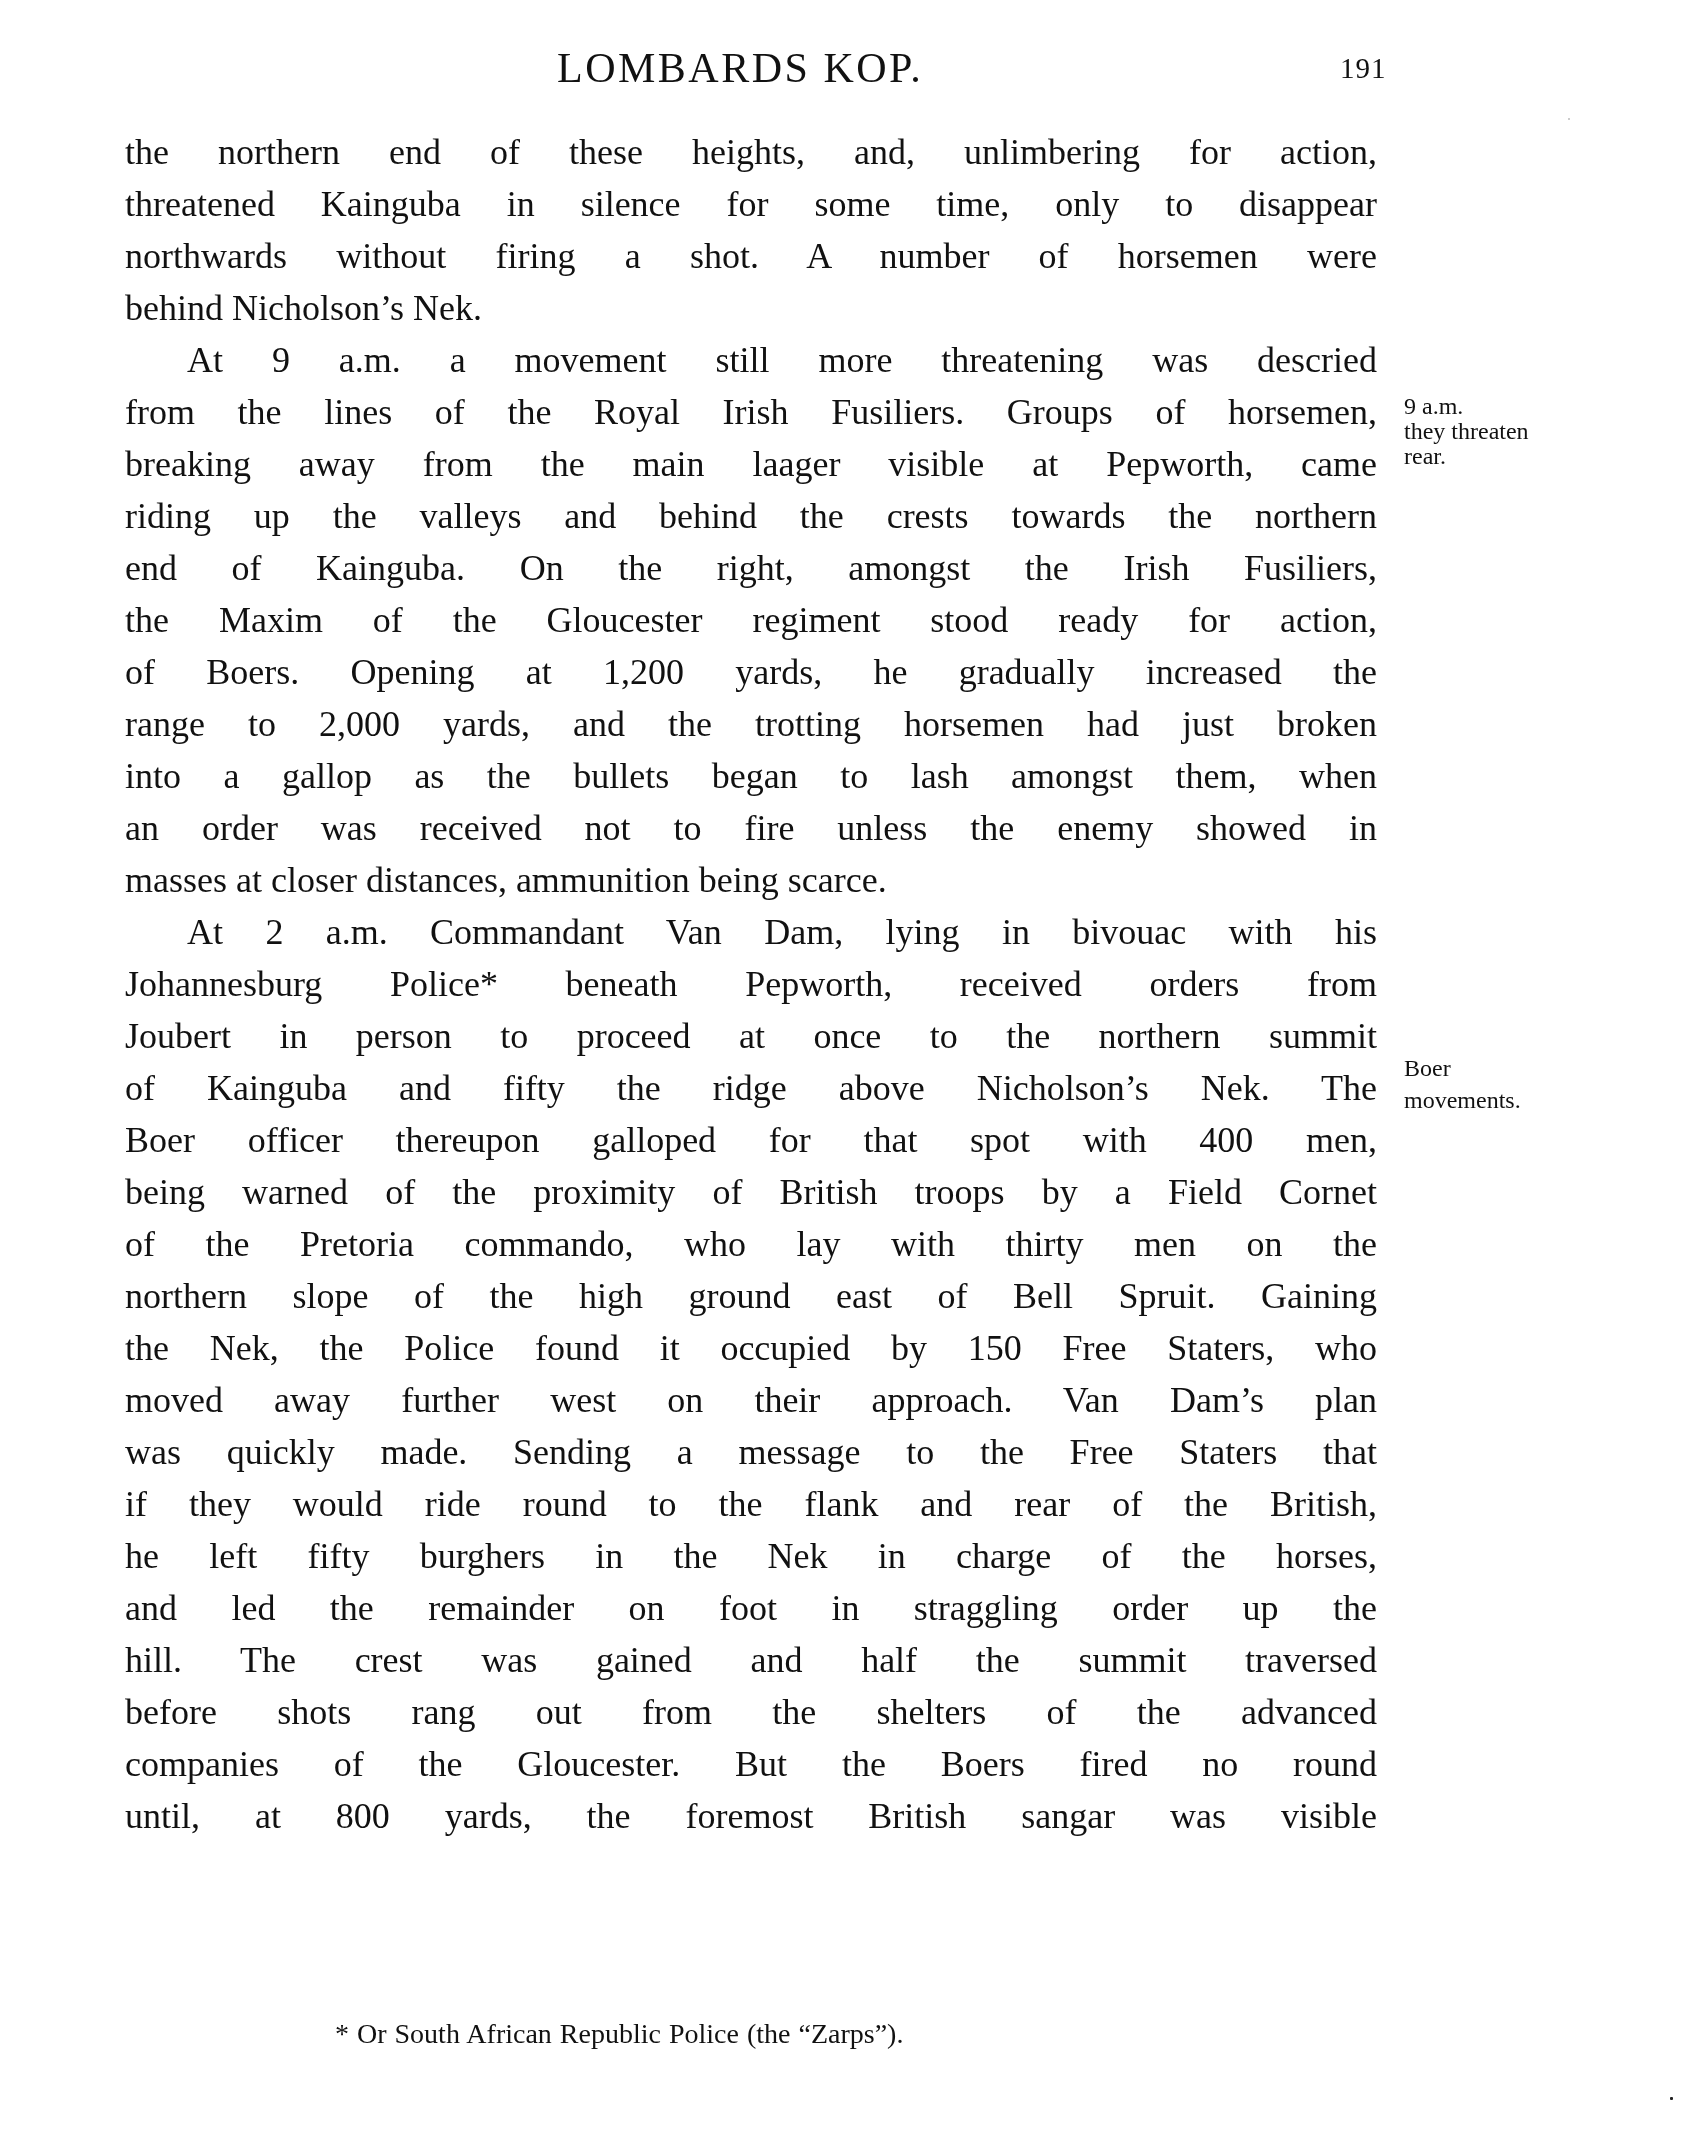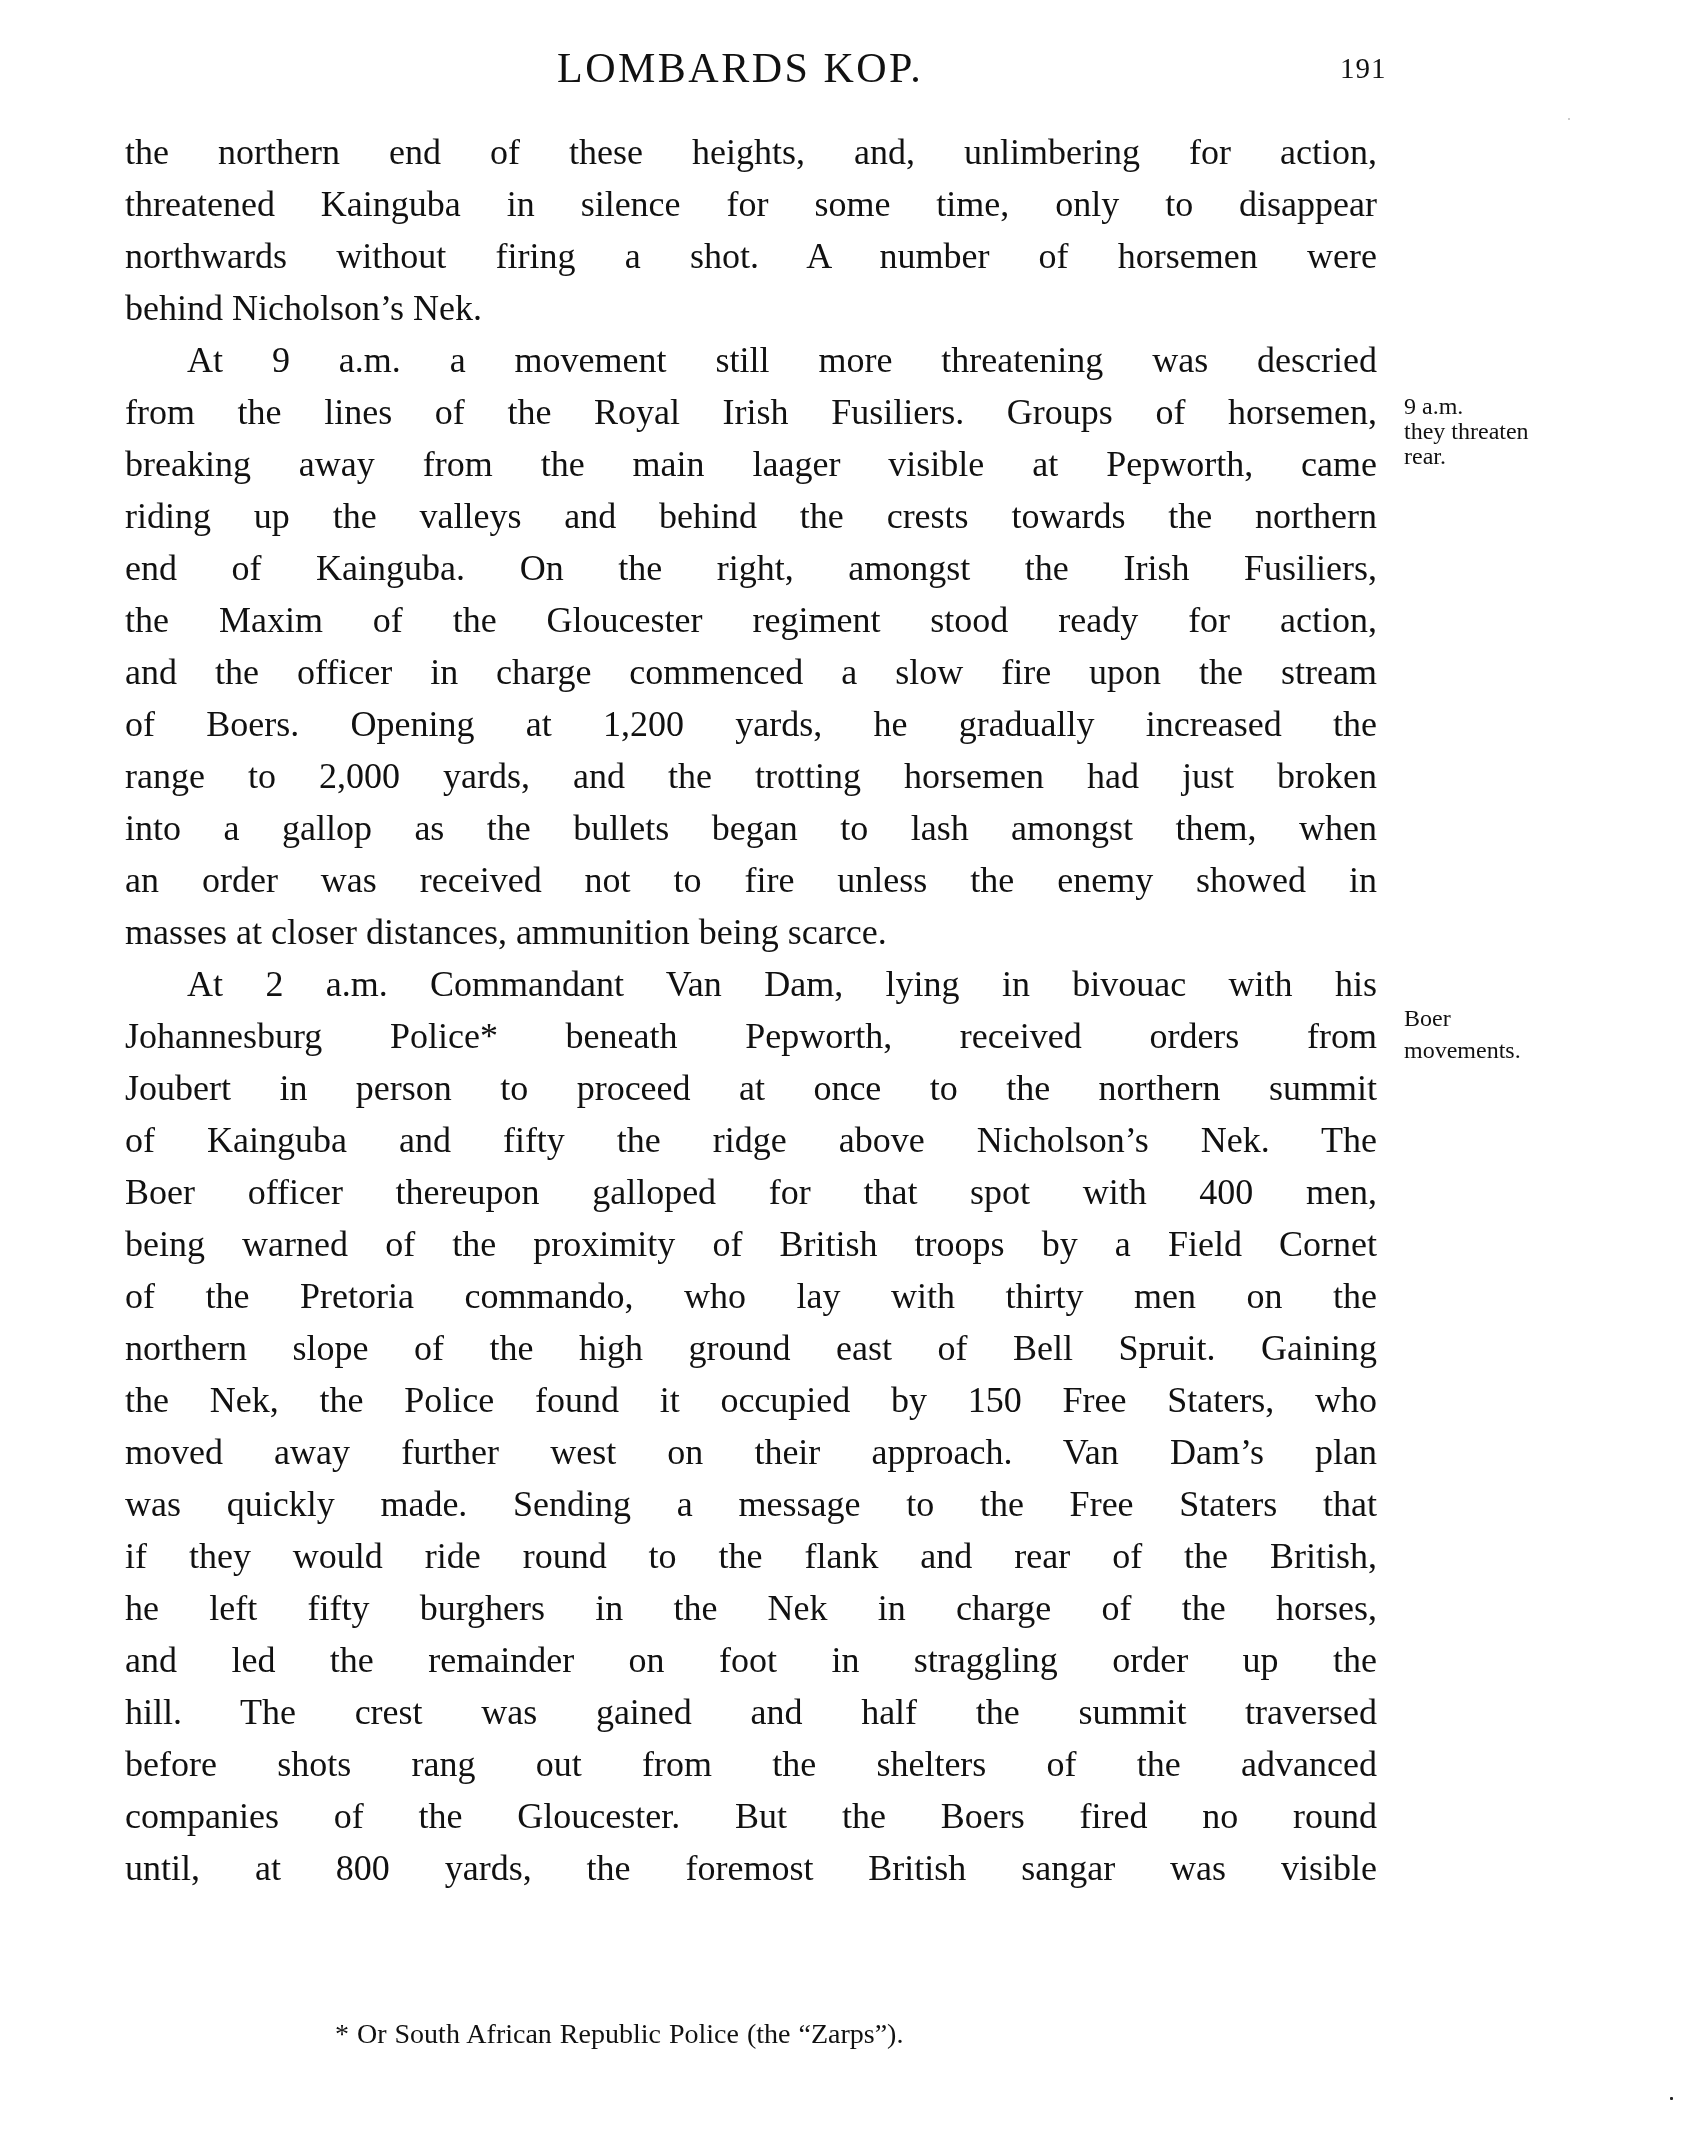--- a/index.html
+++ b/index.html
@@ -36,21 +36,20 @@
       <span class="line last">behind Nicholson’s Nek.</span>
     </div>
 
     <div>
       <span class="line indent">At 9 a.m. a movement still more threatening was descried</span>
       <span class="line">from the lines of the Royal Irish Fusiliers.  Groups of horsemen,</span>
       <span class="line">breaking away from the main laager visible at Pepworth, came</span>
       <span class="line">riding up the valleys and behind the crests towards the northern</span>
       <span class="line">end of Kainguba.  On the right, amongst the Irish Fusiliers,</span>
       <span class="line">the Maxim of the Gloucester regiment stood ready for action,</span>
-      <span class="line">and the officer in charge commenced a slow fire upon the stream</span>
       <span class="line">of Boers.  Opening at 1,200 yards, he gradually increased the</span>
       <span class="line">range to 2,000 yards, and the trotting horsemen had just broken</span>
       <span class="line">into a gallop as the bullets began to lash amongst them, when</span>
       <span class="line">an order was received not to fire unless the enemy showed in</span>
       <span class="line last">masses at closer distances, ammunition being scarce.</span>
     </div>
 
     <div>
       <span class="line indent">At 2 a.m. Commandant Van Dam, lying in bivouac with his</span>
       <span class="line">Johannesburg Police* beneath Pepworth, received orders from</span>
@@ -72,21 +71,21 @@
       <span class="line">until, at 800 yards, the foremost British sangar was visible</span>
     </div>
   </div>
 
   <div class="margin-note" style="top: 392px;">
     <span class="mn-line">9 a.m.</span>
     <span class="mn-line" style="margin-top:-4px;">they threaten</span>
     <span class="mn-line" style="margin-top:-4px;">rear.</span>
   </div>
 
-  <div class="margin-note" style="top: 1004px;">
+  <div class="margin-note" style="top: 1054px;">
     <span class="mn-line">Boer</span>
     <span class="mn-line" style="margin-top:3px;">movements.</span>
   </div>
 
   <div class="footnote">* Or South African Republic Police (the “Zarps”).</div>
 
   <div class="speck a"></div>
   <div class="speck b"></div>
 </div>
 

